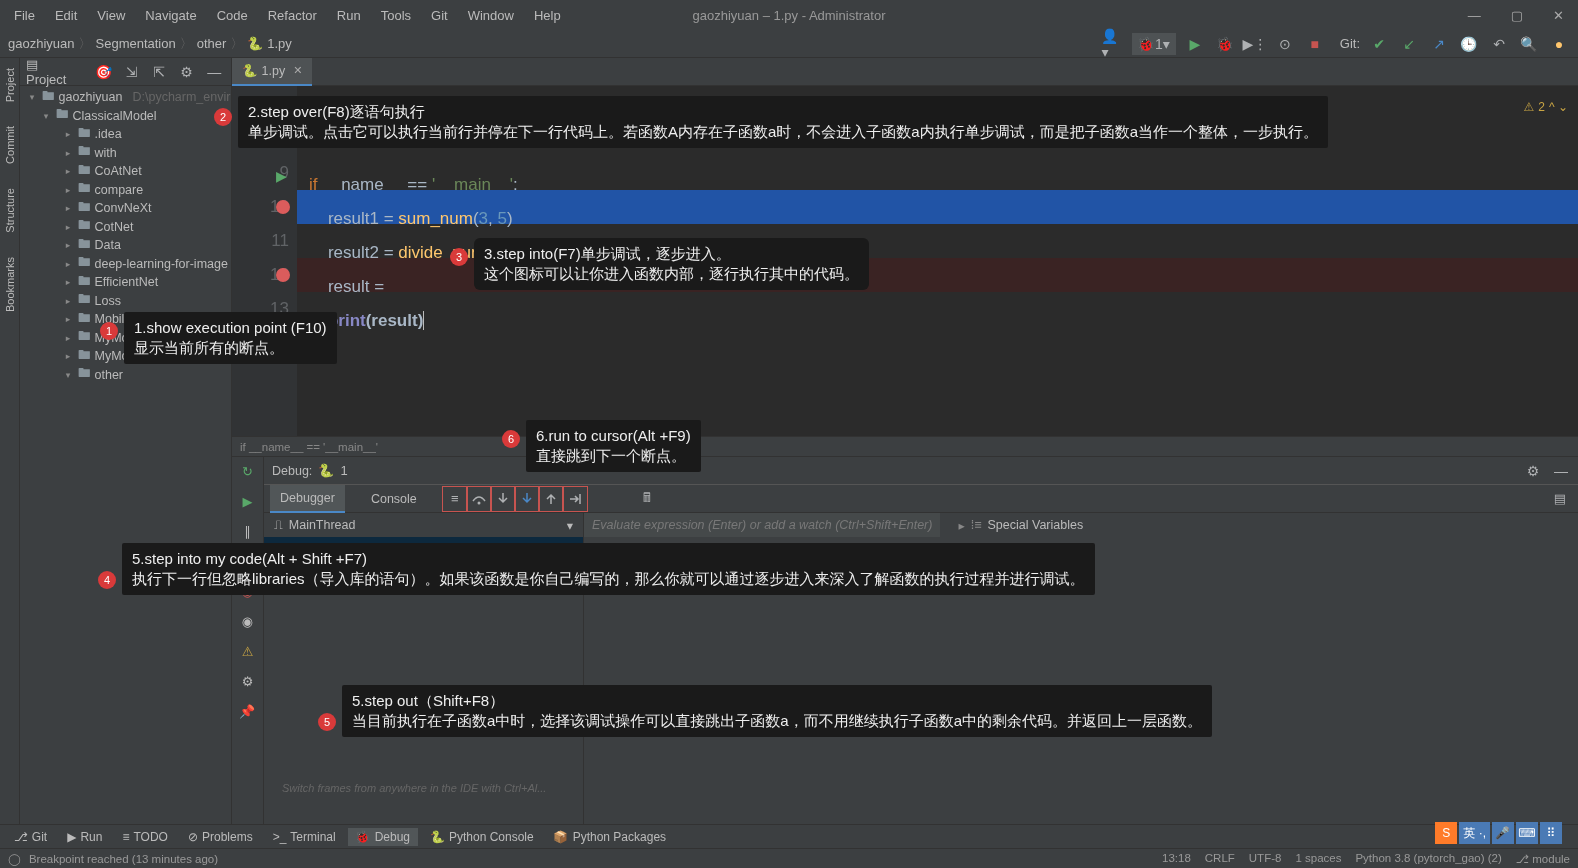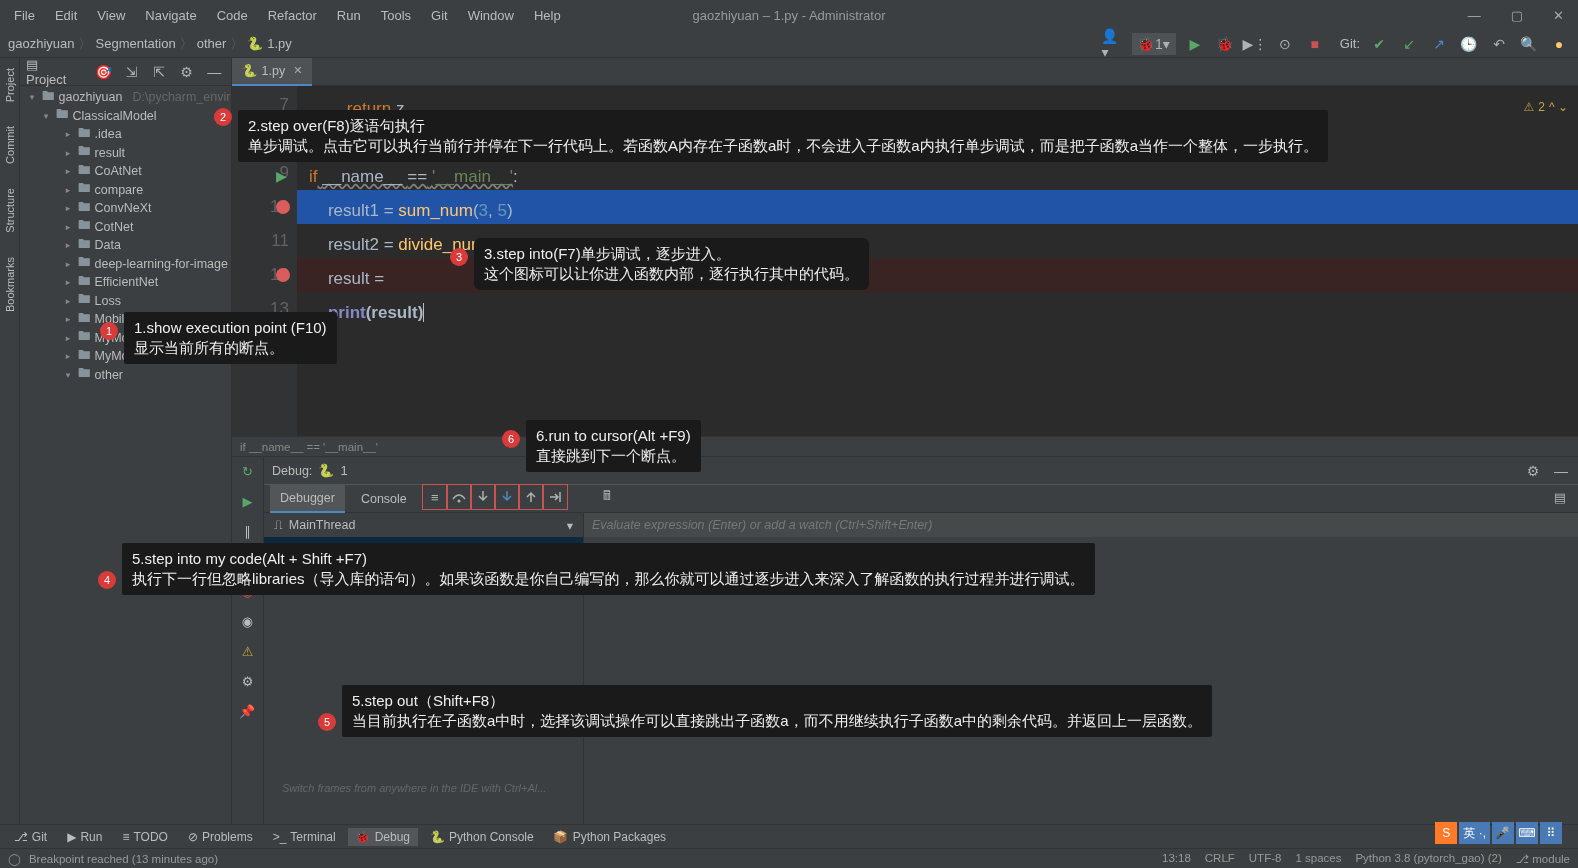--- a/index.html
+++ b/index.html
@@ -31,48 +31,48 @@
 .ico-folder{color:#87939a}
 .edarea{flex:1;display:flex;flex-direction:column;background:#2b2b2b;position:relative}
 .tabs{height:28px;background:#3c3f41;display:flex;align-items:center;border-bottom:1px solid #323232}
 .tab{height:28px;padding:0 10px;display:flex;align-items:center;gap:4px;background:#4e5254;color:#bbb;border-bottom:2px solid #4a88c7;font-size:12.5px}
 .tab .close{color:#aaa;font-size:11px;margin-left:4px}
 .editor{flex:1;display:flex;font-family:Consolas,monospace;font-size:17px;line-height:34px;position:relative;overflow:hidden}
 .gutter{width:65px;background:#313335;text-align:right;padding-right:8px;color:#606366;position:relative;padding-top:2px}
 .gutter .ln{height:34px}
 .bp{position:absolute;width:14px;height:14px;border-radius:50%;background:#db5c5c;left:44px}
 .runarrow{position:absolute;left:44px;color:#59a869;font-size:14px}
-.code{flex:1;padding-left:12px;color:#a9b7c6;position:relative;padding-top:6px}
+.code{flex:1;padding-left:12px;color:#a9b7c6;position:relative;padding-top:14px}
 .cline{height:34px;white-space:pre}
 .hl-exec{background:#2154a6;position:absolute;left:0;right:0;height:34px}
 .hl-bp{background:#3a2323;position:absolute;left:0;right:0;height:34px}
 .kw{color:#cc7832}
 .str{color:#6a8759}
 .num{color:#6897bb}
 .fn{color:#ffc66d}
 .builtin{color:#8888c6}
 .cursor{border-right:1px solid #bbb}
 .wavy{text-decoration:underline wavy #808080}
 .crumbbar{height:20px;background:#3c3f41;border-top:1px solid #323232;padding-left:8px;display:flex;align-items:center;color:#888;font-size:11.5px}
 .warnbar{position:absolute;top:4px;right:10px;color:#c9a544;font-size:12px;display:flex;align-items:center;gap:4px}
 .debugpanel{height:368px;background:#3c3f41;border-top:1px solid #323232;display:flex}
 .dbghdrwrap{display:flex;flex-direction:column;flex:1}
 .dbgheader{height:28px;display:flex;align-items:center;padding:0 8px;gap:6px;border-bottom:1px solid #555}
 .dbgheader .title2{font-size:12.5px;color:#bbb}
-.dbgsubhdr{height:28px;display:flex;align-items:flex-start;gap:6px;border-bottom:1px solid #323232;padding:0 6px}
+.dbgsubhdr{height:28px;display:flex;align-items:center;gap:16px;border-bottom:1px solid #323232;padding:0 6px}
 .dbgsubhdr .subtab{height:28px;padding:0 10px;display:flex;align-items:center;font-size:12.5px;color:#bbb;cursor:pointer}
 .dbgsubhdr .subtab.active{background:#515658;border-bottom:2px solid #4a88c7}
 .dbgtoolbar{display:flex;gap:0}
 .dbgbtn{width:24px;height:24px;display:flex;align-items:center;justify-content:center;color:#afb1b3;cursor:pointer}
 .boxed{outline:1px solid #c75450}
 .dbgbody{flex:1;display:flex}
 .frames{width:320px;border-right:1px solid #323232}
 .framerow{height:24px;display:flex;align-items:center;padding:0 10px;font-size:12.5px;color:#bbb}
 .framerow.sel{background:#0d293e}
-.vars{flex:1;display:flex;flex-direction:column}
+.vars{flex:1;display:flex;flex-direction:row}
 .vars .evalbar{height:24px;background:#45494a;padding:0 8px;display:flex;align-items:center;color:#787878;font-size:12.5px;font-style:italic}
 .vars .vrow{height:24px;display:flex;align-items:center;padding-left:18px;color:#bbb;font-size:12.5px;gap:6px}
 .hint{position:absolute;bottom:30px;left:50px;font-size:11px;color:#666;font-style:italic}
 .dbgleftrail{width:32px;background:#3c3f41;border-right:1px solid #323232;display:flex;flex-direction:column;align-items:center;padding-top:4px;gap:10px}
 .dbgleftrail .db{width:20px;height:20px;display:flex;align-items:center;justify-content:center;cursor:pointer}
 .bottombar{position:absolute;bottom:20px;left:0;right:0;height:24px;background:#3c3f41;border-top:1px solid #323232;display:flex;align-items:center;padding:0 6px;gap:4px}
 .bottombar .btn{padding:2px 8px;display:flex;align-items:center;gap:4px;font-size:12px;color:#bbb;cursor:pointer}
 .bottombar .btn.active{background:#515658}
 .statusbar{position:absolute;bottom:0;left:0;right:0;height:20px;background:#3c3f41;display:flex;align-items:center;padding:0 8px;color:#999;font-size:11.5px;border-top:1px solid #323232}
 .statusbar .r{position:absolute;right:8px;display:flex;gap:14px}
@@ -170,21 +170,21 @@
           <span>ClassicalModel</span>
         </div>
         <div class="trow d2">
           <span class="arr">▸</span>
           <span class="ico-folder">🖿</span>
           <span>.idea</span>
         </div>
         <div class="trow d2">
           <span class="arr">▸</span>
           <span class="ico-folder">🖿</span>
-          <span>result</span>
+          <span>with</span>
         </div>
         <div class="trow d2">
           <span class="arr">▸</span>
           <span class="ico-folder">🖿</span>
           <span>CoAtNet</span>
         </div>
         <div class="trow d2">
           <span class="arr">▸</span>
           <span class="ico-folder">🖿</span>
           <span>compare</span>
@@ -406,21 +406,21 @@
       <span>⎇ module</span>
     </div>
 </div>
 
 <div id="annots">
     <div class="annot" style="left: 124px; top: 312px;">
       <div class="t">1.show execution point (F10)</div>
       <div>显示当前所有的断点。</div>
     </div>
     <div class="badge" style="left: 100px; top: 322px;">1</div>
-    <div class="annot" style="left: 238px; top: 110px;">
+    <div class="annot" style="left: 238px; top: 96px;">
       <div class="t">2.step over(F8)逐语句执行</div>
       <div>单步调试。点击它可以执行当前行并停在下一行代码上。若函数A内存在子函数a时，不会进入子函数a内执行单步调试，而是把子函数a当作一个整体，一步执行。</div>
     </div>
     <div class="badge" style="left: 214px; top: 108px;">2</div>
     <div class="annot" style="left: 474px; top: 238px; border-radius: 6px;">
       <div class="t">3.step into(F7)单步调试，逐步进入。</div>
       <div>这个图标可以让你进入函数内部，逐行执行其中的代码。</div>
     </div>
     <div class="badge" style="left: 450px; top: 248px;">3</div>
     <div class="annot" style="left: 122px; top: 543px;">

